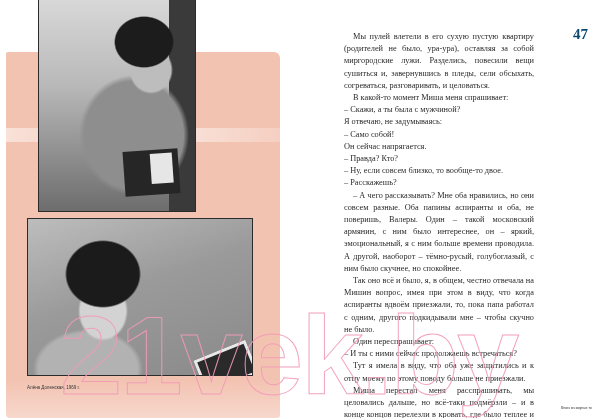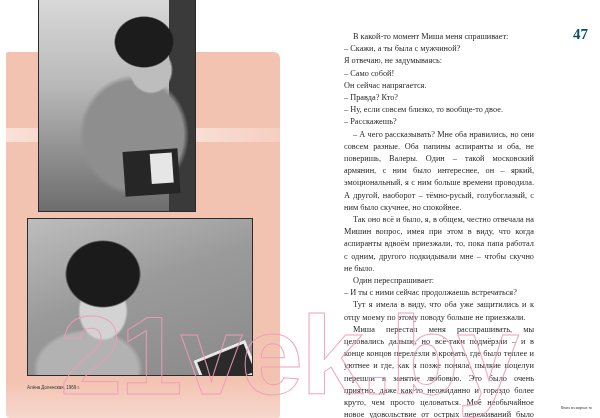--- a/index.html
+++ b/index.html
@@ -96,20 +96,21 @@
 
   <div class="photo photo-bottom">
     <div class="frame"></div>
   </div>
 
   <div class="caption">Алёна Доленская, 1969 г.</div>
 
   <div class="page-number">47</div>
 
   <div class="text-col">
+    <p class="ind">Мы пулей влетели в его сухую пустую квартиру (родителей не было, ура-ура), оставляя за собой миргородские лужи. Разделись, повесили вещи сушиться и, завернувшись в пледы, сели обсыхать, согреваться, разговаривать, и целоваться.</p>
     <p class="ind">В какой-то момент Миша меня спрашивает:</p>
     <p>– Скажи, а ты была с мужчиной?</p>
     <p>Я отвечаю, не задумываясь:</p>
     <p>– Само собой!</p>
     <p>Он сейчас напрягается.</p>
     <p>– Правда? Кто?</p>
     <p>– Ну, если совсем близко, то вообще-то двое.</p>
     <p>– Расскажешь?</p>
     <p class="ind">– А чего рассказывать? Мне оба нравились, но они совсем разные. Оба папины аспиранты и оба, не поверишь, Валеры. Один – такой московский армянин, с ним было интереснее, он – яркий, эмоциональный, я с ним больше времени проводила. А другой, наоборот – тёмно-русый, голубоглазый, с ним было скучнее, но спокойнее.</p>
     <p class="ind">Так оно всё и было, я, в общем, честно отвечала на Мишин вопрос, имея при этом в виду, что когда аспиранты вдвоём приезжали, то, пока папа работал с одним, другого подкидывали мне – чтобы скучно не было.</p>

